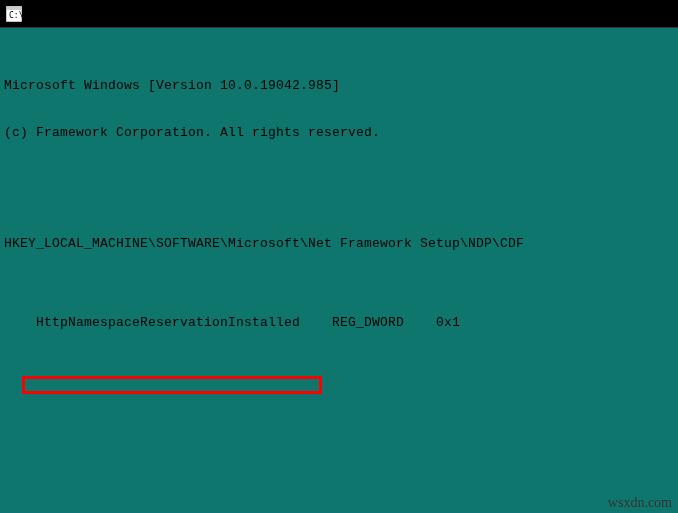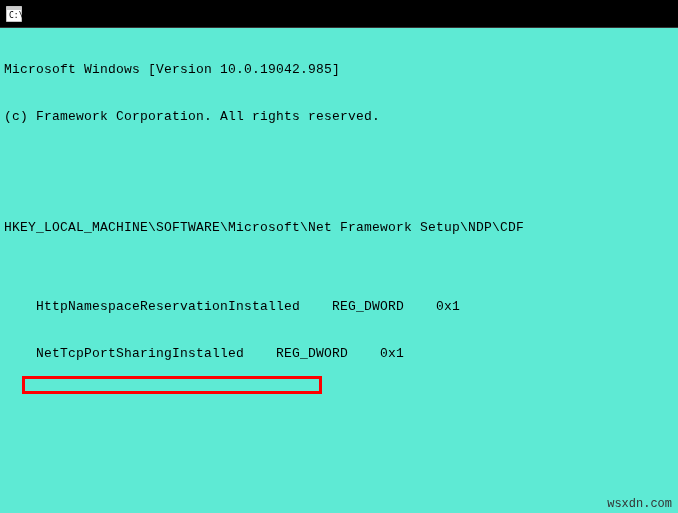--- a/index.html
+++ b/index.html
@@ -25,44 +25,44 @@
   }
   .titlebar-icon {
     width: 16px;
     height: 16px;
     margin-right: 6px;
     display: inline-flex;
     align-items: center;
     justify-content: center;
   }
   .terminal {
-    background: #5eead4;
+    background: #0f766e;
     color: #000;
     width: 100%;
     height: calc(100% - 28px);
-    padding: 2px 4px;
+    padding: 18px 4px;
     white-space: pre;
     line-height: 15.8px;
     letter-spacing: 0.2px;
     overflow: hidden;
     position: relative;
   }
   .line { display: block; }
   .highlight-box {
     position: absolute;
     border: 3px solid #ff0000;
     pointer-events: none;
   }
   .watermark {
     position: absolute;
     bottom: 2px;
     right: 6px;
     color: #333;
-    font-size: 12px;
-    font-family: Liberation Mono, monospace;
+    font-size: 14px;
+    font-family: Liberation Serif, serif;
   }
 </style>
 </head>
 <body>
 
 <div class="titlebar">
   <span class="titlebar-icon">
     <svg width="16" height="16" viewBox="0 0 16 16">
       <rect x="0" y="0" width="16" height="16" fill="#fff" stroke="#888" stroke-width="1"></rect>
       <rect x="1" y="1" width="14" height="3" fill="#ccc"></rect>
@@ -72,21 +72,20 @@
 </div>
 
 <div class="terminal">
   <span class="line">Microsoft Windows [Version 10.0.19042.985]</span>
   <span class="line">(c) Framework Corporation. All rights reserved.</span>
   <span class="line"></span>
   <span class="line"></span>
   <span class="line">HKEY_LOCAL_MACHINE\SOFTWARE\Microsoft\Net Framework Setup\NDP\CDF</span>
   <span class="line"></span>
   <span class="line">    HttpNamespaceReservationInstalled    REG_DWORD    0x1</span>
-  <span class="line">    NetTcpPortSharingInstalled    REG_DWORD    0x1</span>
   
   
   <span class="line"></span>
   
   
   
   
   
   
   

